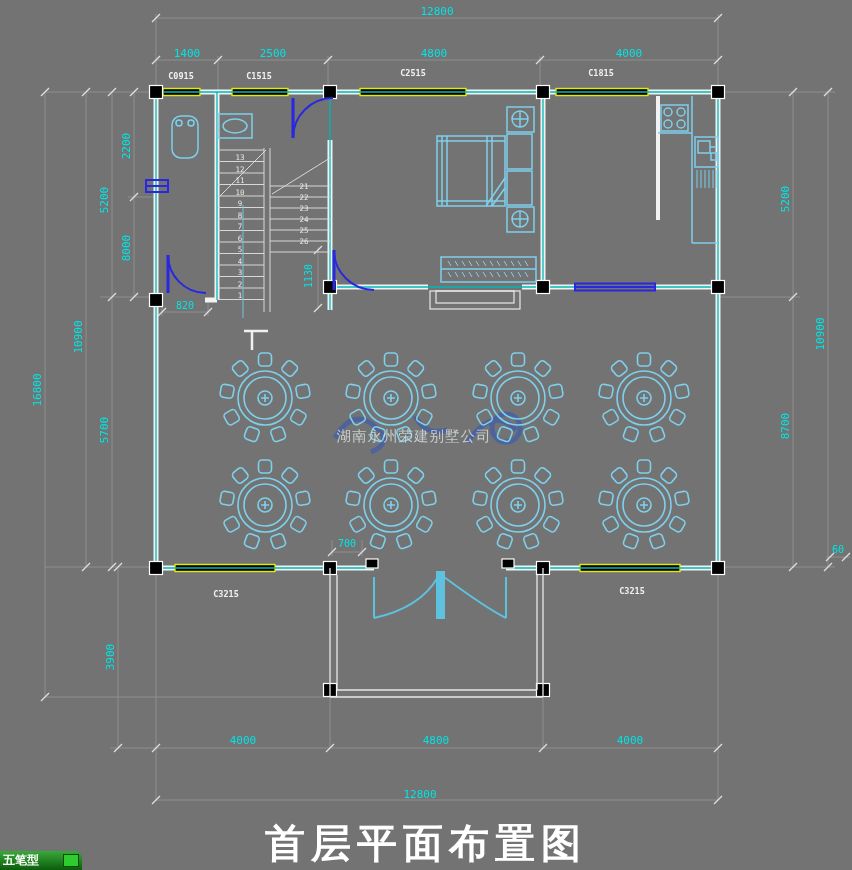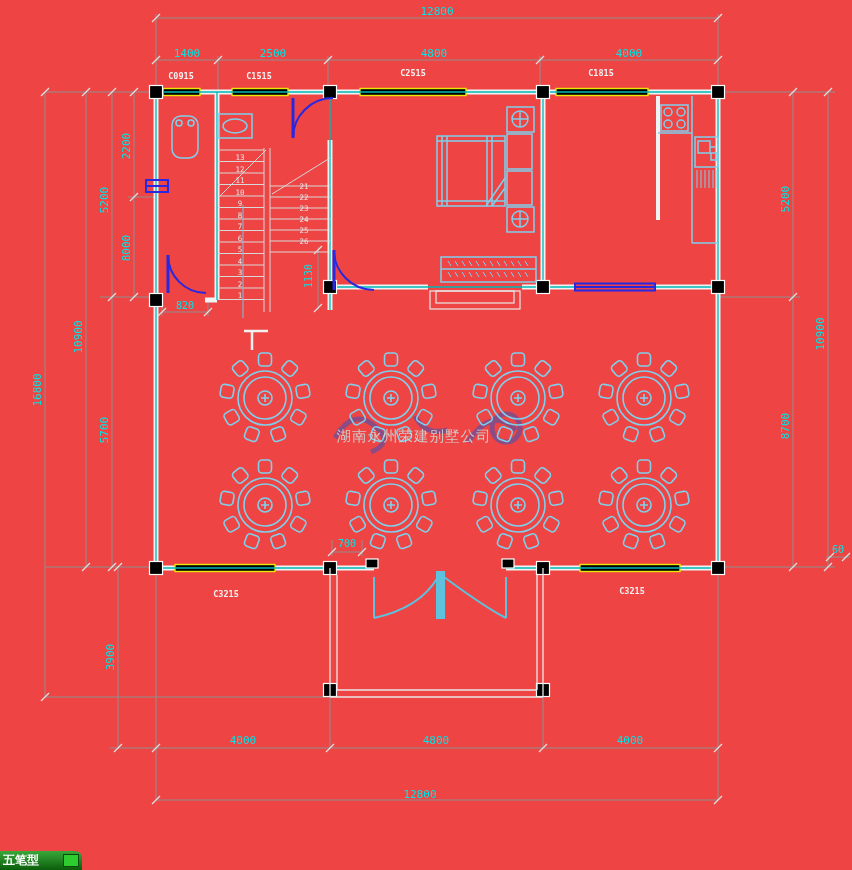--- a/index.html
+++ b/index.html
@@ -1,16 +1,16 @@
 <!DOCTYPE html>
 <html><head>
 <meta charset="utf-8">
 <style>
   html,body{margin:0;padding:0;background:#000;}
-  .canvas{position:relative;width:852px;height:870px;background:#ef4444;overflow:hidden;
+  .canvas{position:relative;width:852px;height:870px;background:#737373;overflow:hidden;
           font-family:"DejaVu Sans",sans-serif;}
   svg text{user-select:none;}
   .dimtxt{fill:#00e5e5;font-family:"DejaVu Sans Mono","DejaVu Sans",monospace;font-size:11px;}
   .dimsmall{fill:#00e5e5;font-family:"DejaVu Sans Mono","DejaVu Sans",monospace;font-size:10px;}
   .wlabel{fill:#f0f0f0;font-family:"DejaVu Sans Mono","DejaVu Sans",monospace;font-size:8.5px;font-weight:bold;}
   .stairnum{fill:#e8e8e8;font-family:"DejaVu Sans Mono",monospace;font-size:7.5px;}
   .watermark{fill:#cdd5d5;font-size:14.5px;letter-spacing:1px;opacity:.92;
              font-family:"Liberation Sans","DejaVu Sans",sans-serif;}
   .title{position:absolute;left:0;right:0;top:816px;text-align:center;color:#fff;
          font-family:"Liberation Serif","DejaVu Serif",serif;font-size:40px;font-weight:bold;
@@ -610,19 +610,20 @@
           <g transform="rotate(320)">
             <rect x="-6.5" y="-45" width="13" height="13" rx="3.5"></rect>
           </g>
         </g>
       </g>
 
   <text class="watermark" x="414" y="441" text-anchor="middle">湖南永州荣建别墅公司</text>
 </svg>
 
 
+<div class="title">首层平面布置图</div>
 
 
 <div class="ime">
   <span>五笔型</span>
   <span class="btn"></span>
 </div>
 </div>
 
 </body></html>

